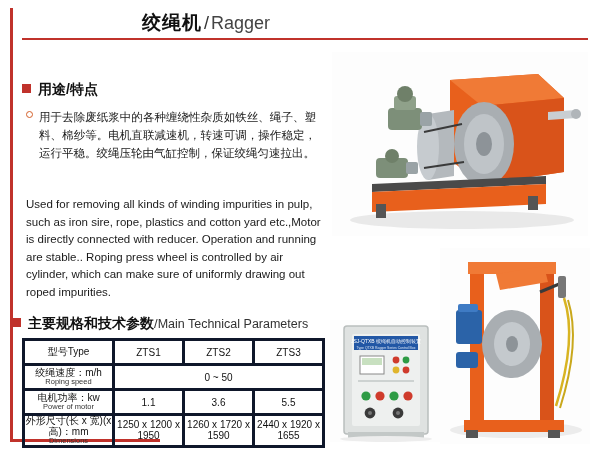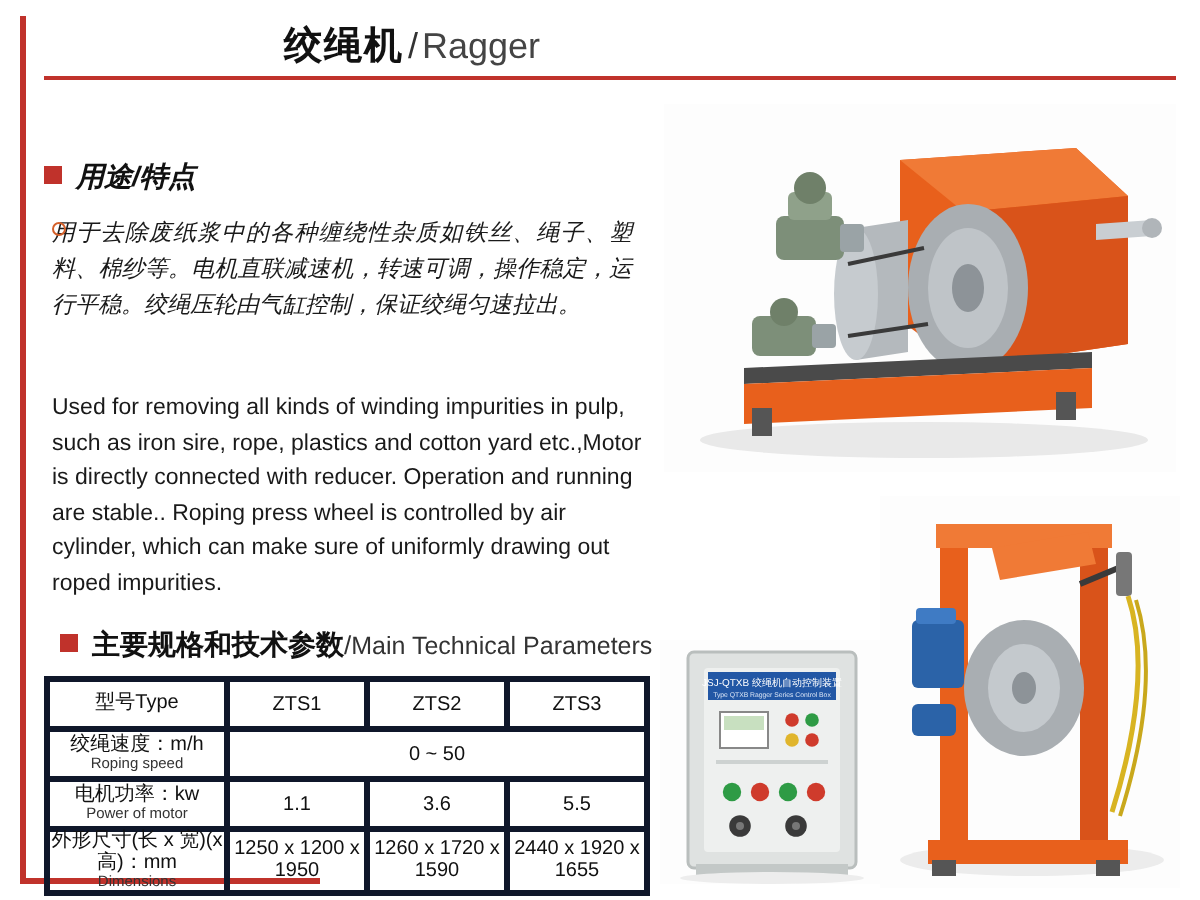--- a/index.html
+++ b/index.html
@@ -115,25 +115,25 @@
     position: absolute;
     left: 0px;
     top: 3px;
     width: 7px;
     height: 7px;
     border: 1.5px solid #d4602a;
     border-radius: 50%;
     box-sizing: border-box;
   }
   .usage-text {
+    margin-left: 13px;
     font-size: 11.5px;
     line-height: 18px;
     color: #1a1a1a;
     text-align: justify;
-    font-style: italic;
   }
   
   .feat-head {
     position: absolute;
     left: 26px;
     top: 178px;
     white-space: nowrap;
   }
   .feat-sq {
     display: inline-block;
@@ -152,21 +152,21 @@
     position: absolute;
     left: 26px;
     top: 196px;
     width: 296px;
     font-size: 11.5px;
     line-height: 17.5px;
     color: #1a1a1a;
   }
   
   .params-head {
-    left: 30px;
+    left: 12px;
     top: 314px;
   }
   
   table.params {
     position: absolute;
     left: 22px;
     top: 338px;
     width: 300px;
     border-collapse: collapse;
     table-layout: fixed;
@@ -235,21 +235,21 @@
   <div class="left-rule"></div>
   <div class="left-rule-bottom"></div>
 
   <div class="header">
     <div class="header-line"></div>
     <div class="title-wrap">
       <span class="title-cn">绞绳机</span><span class="title-sep">/</span><span class="title-en">Ragger</span>
     </div>
   </div>
 
-  <div class="sec-head" style="left:22px; top:80px;font-style:italic;">
+  <div class="sec-head" style="left:22px; top:80px;">
     <span class="sq"></span><span class="sec-title-cn">用途/特点</span>
   </div>
 
   <div class="usage-block">
     <span class="usage-bullet"></span>
     <div class="usage-text">用于去除废纸浆中的各种缠绕性杂质如铁丝、绳子、塑料、棉纱等。电机直联减速机，转速可调，操作稳定，运行平稳。绞绳压轮由气缸控制，保证绞绳匀速拉出。</div>
   </div>
 
   <div class="feat-body">Used for removing all kinds of winding impurities in pulp, such as iron sire, rope, plastics and cotton yard etc.,Motor is directly connected with reducer. Operation and running are stable.. Roping press wheel is controlled by air cylinder, which can make sure of uniformly drawing out roped impurities.</div>
 

